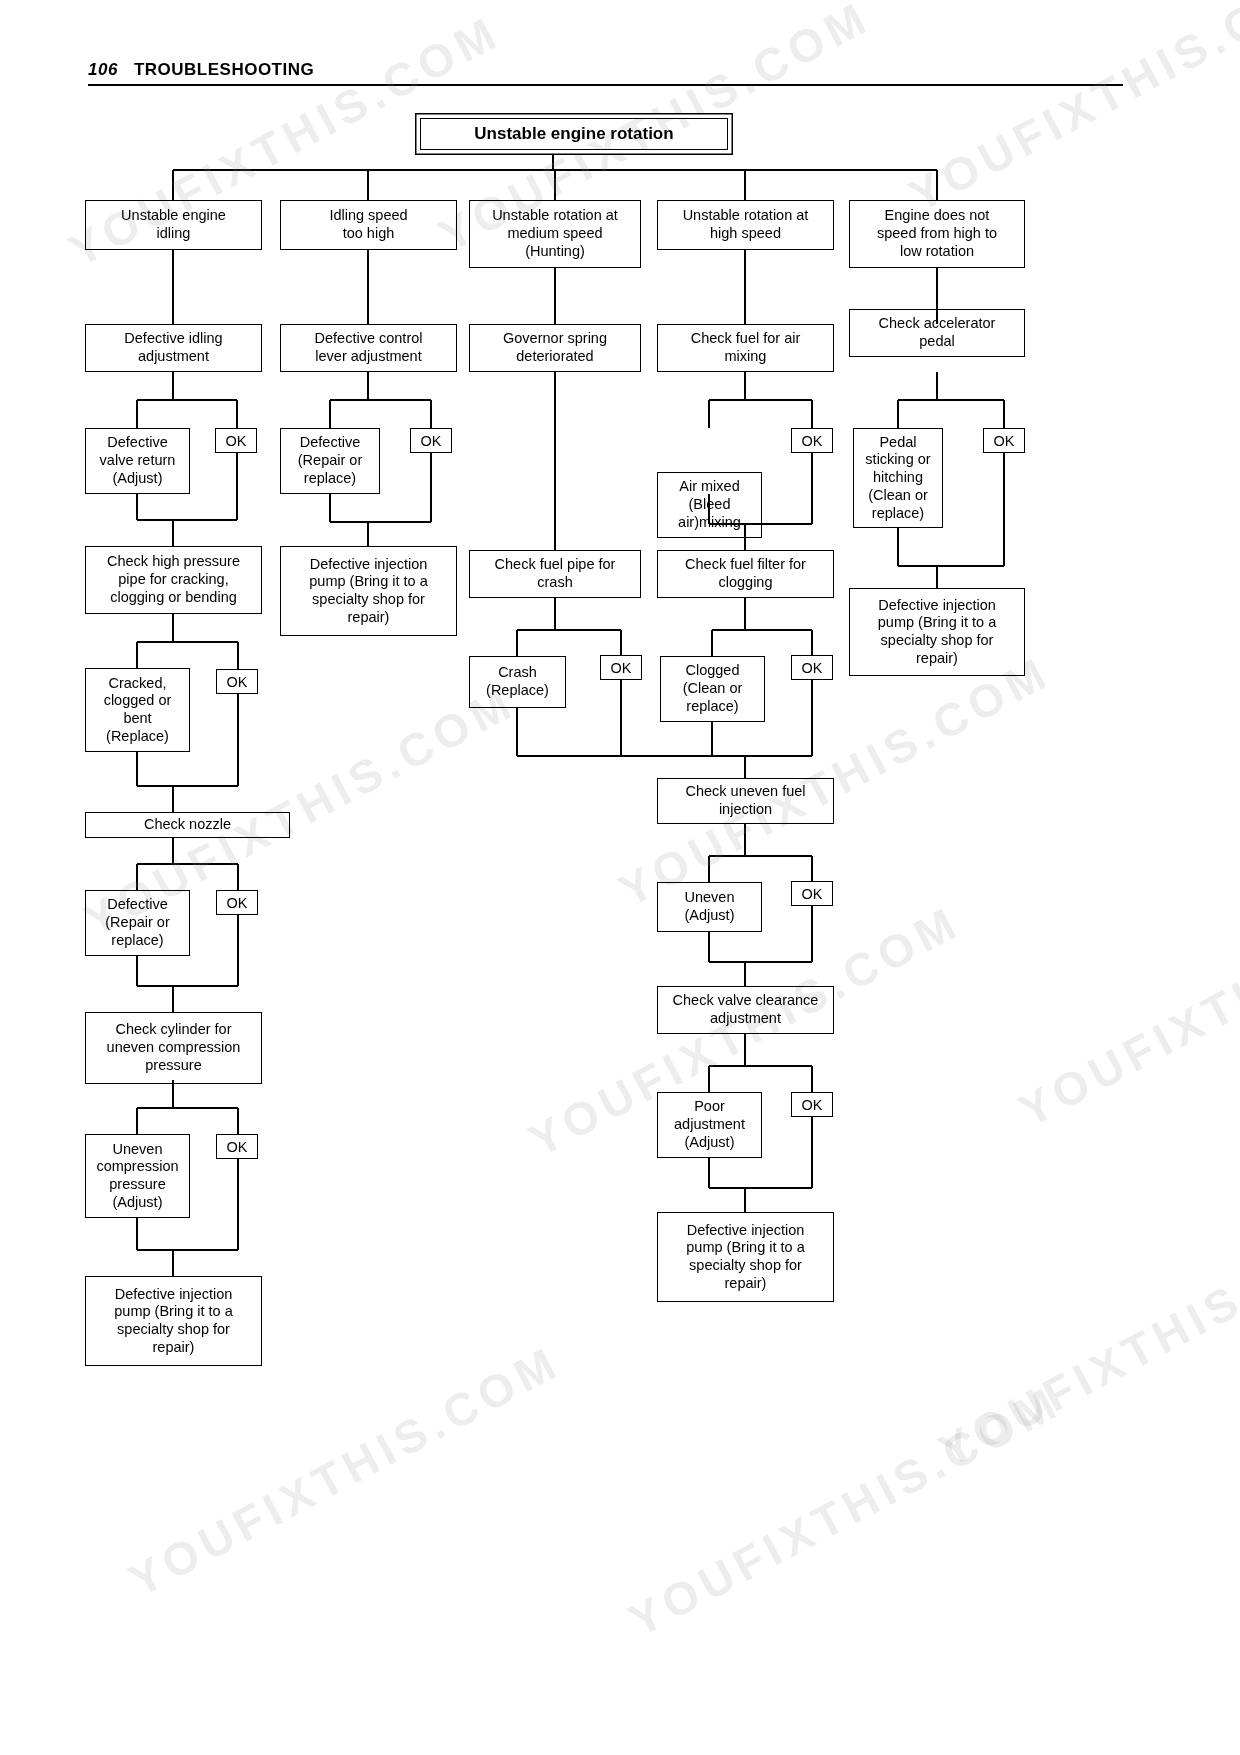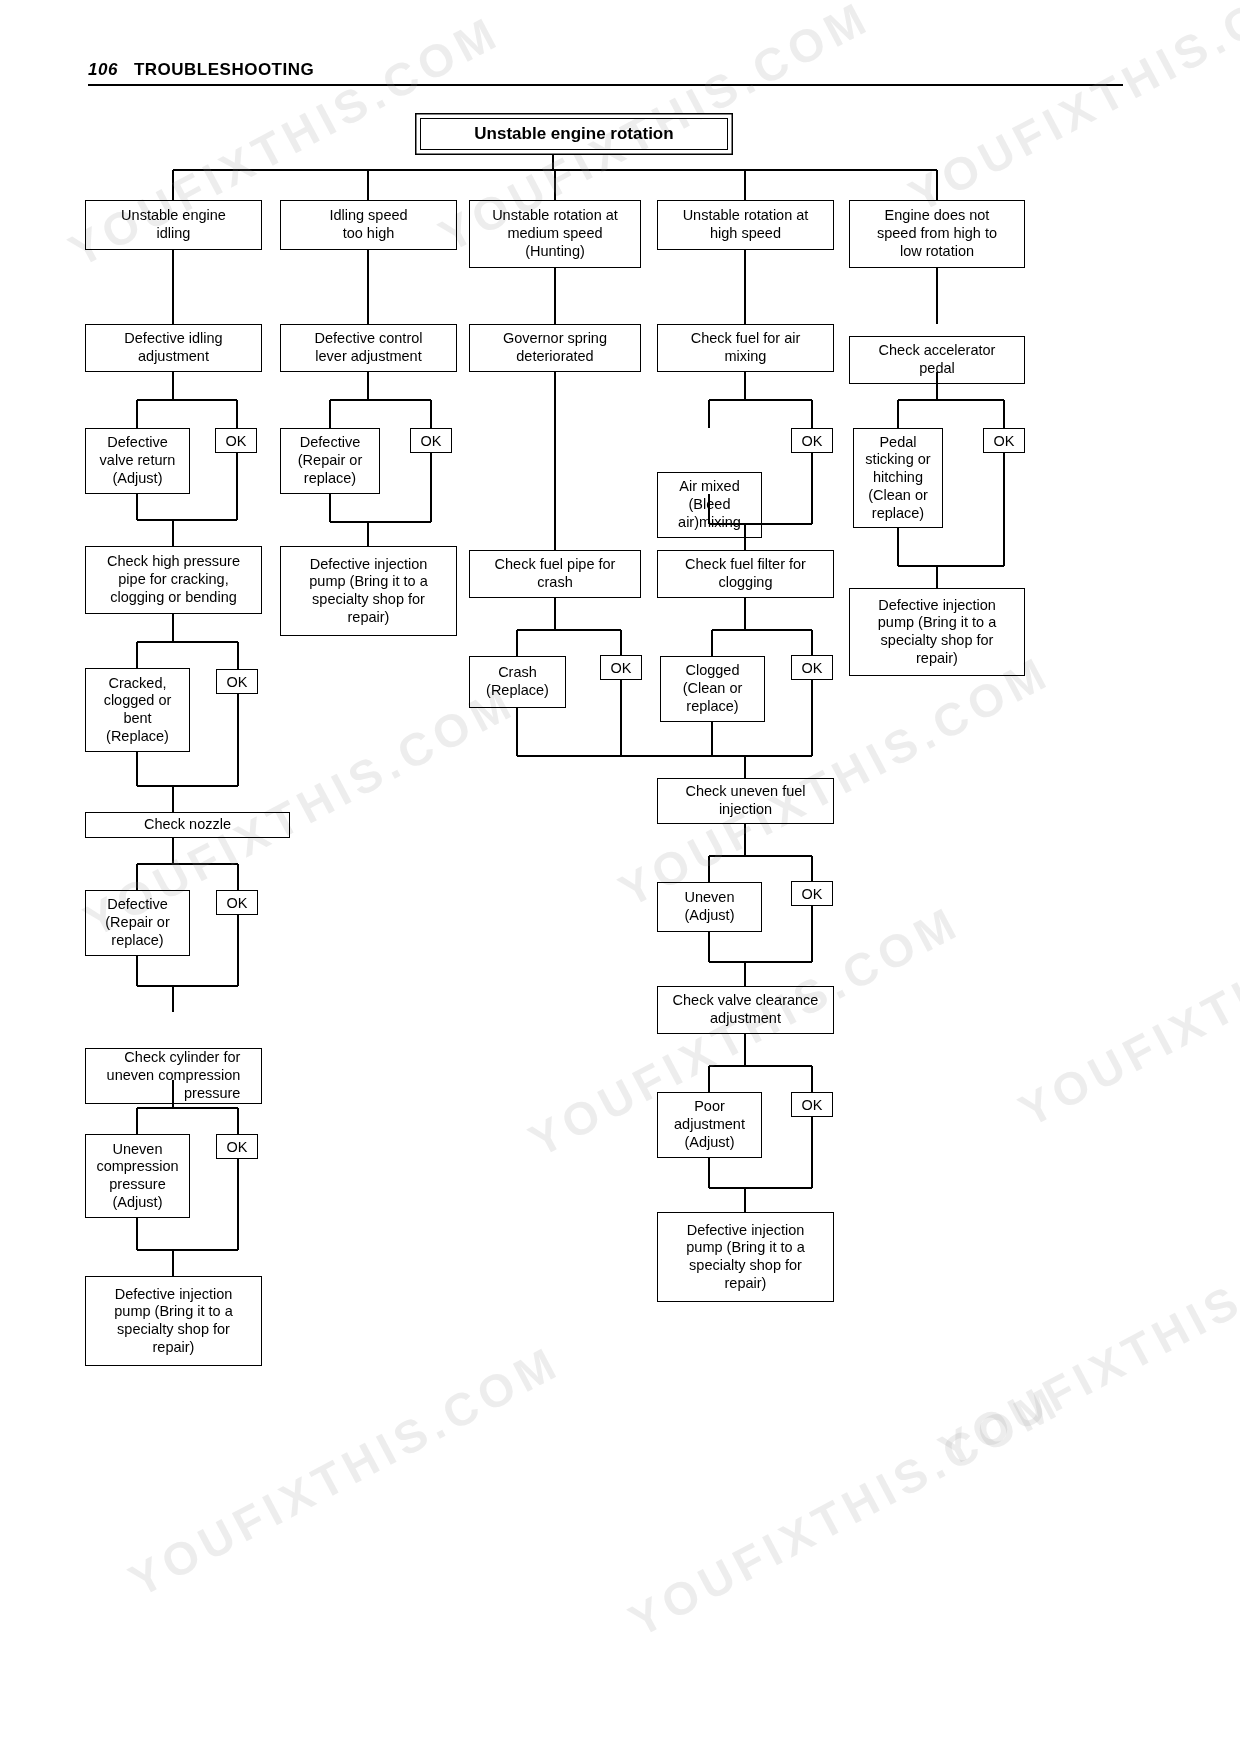--- a/index.html
+++ b/index.html
@@ -265,21 +265,21 @@
 speed from high to
 low rotation</div>
       <div class="node" style="left: 85px; top: 324px; width: 177px; height: 48px;">Defective idling
 adjustment</div>
       <div class="node" style="left: 280px; top: 324px; width: 177px; height: 48px;">Defective control
 lever adjustment</div>
       <div class="node" style="left: 469px; top: 324px; width: 172px; height: 48px;">Governor spring
 deteriorated</div>
       <div class="node" style="left: 657px; top: 324px; width: 177px; height: 48px;">Check fuel for air
 mixing</div>
-      <div class="node" style="left: 849px; top: 336px; width: 176px; height: 48px;">Check accelerator
+      <div class="node" style="left: 849px; top: 309px; width: 176px; height: 48px;">Check accelerator
 pedal</div>
       <div class="node" style="left: 85px; top: 428px; width: 105px; height: 66px;">Defective
 valve return
 (Adjust)</div>
       <div class="node" style="left: 280px; top: 428px; width: 100px; height: 66px;">Defective
 (Repair or
 replace)</div>
       <div class="node" style="left: 657px; top: 428px; width: 105px; height: 66px; margin-top: 44px;">Air mixed
 (Bleed
 air)mixing</div>
@@ -313,21 +313,21 @@
 (Clean or
 replace)</div>
       <div class="node" style="left: 85px; top: 812px; width: 205px; height: 26px;">Check nozzle</div>
       <div class="node" style="left: 657px; top: 778px; width: 177px; height: 46px;">Check uneven fuel
 injection</div>
       <div class="node" style="left: 85px; top: 890px; width: 105px; height: 66px;">Defective
 (Repair or
 replace)</div>
       <div class="node" style="left: 657px; top: 882px; width: 105px; height: 50px;">Uneven
 (Adjust)</div>
-      <div class="node" style="left: 85px; top: 1048px; width: 177px; height: 56px; text-align: right;">Check cylinder for
+      <div class="node" style="left: 85px; top: 1012px; width: 177px; height: 72px;">Check cylinder for
 uneven compression
 pressure</div>
       <div class="node" style="left: 657px; top: 986px; width: 177px; height: 48px;">Check valve clearance
 adjustment</div>
       <div class="node" style="left: 85px; top: 1134px; width: 105px; height: 84px;">Uneven
 compression
 pressure
 (Adjust)</div>
       <div class="node" style="left: 657px; top: 1092px; width: 105px; height: 66px;">Poor
 adjustment

